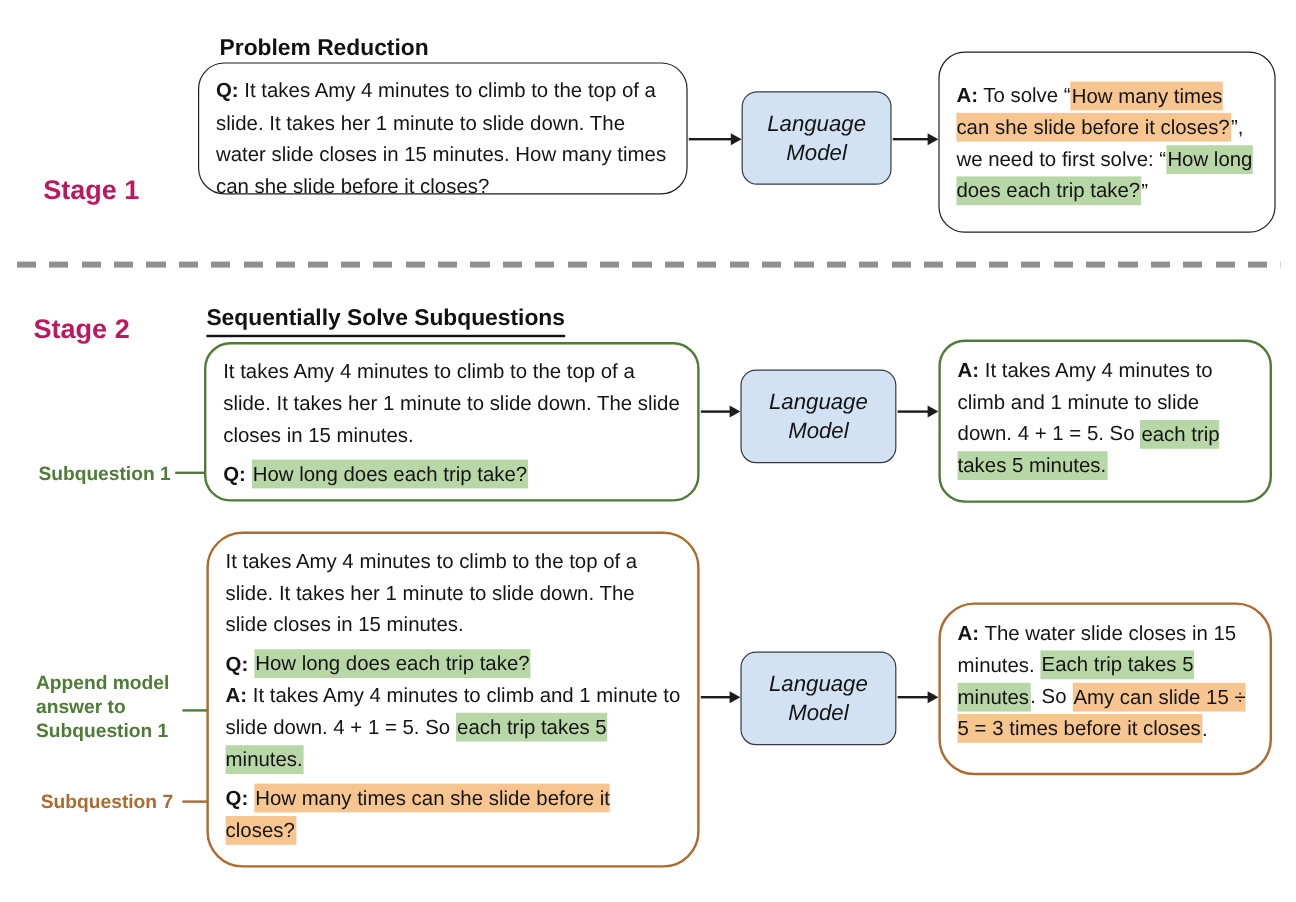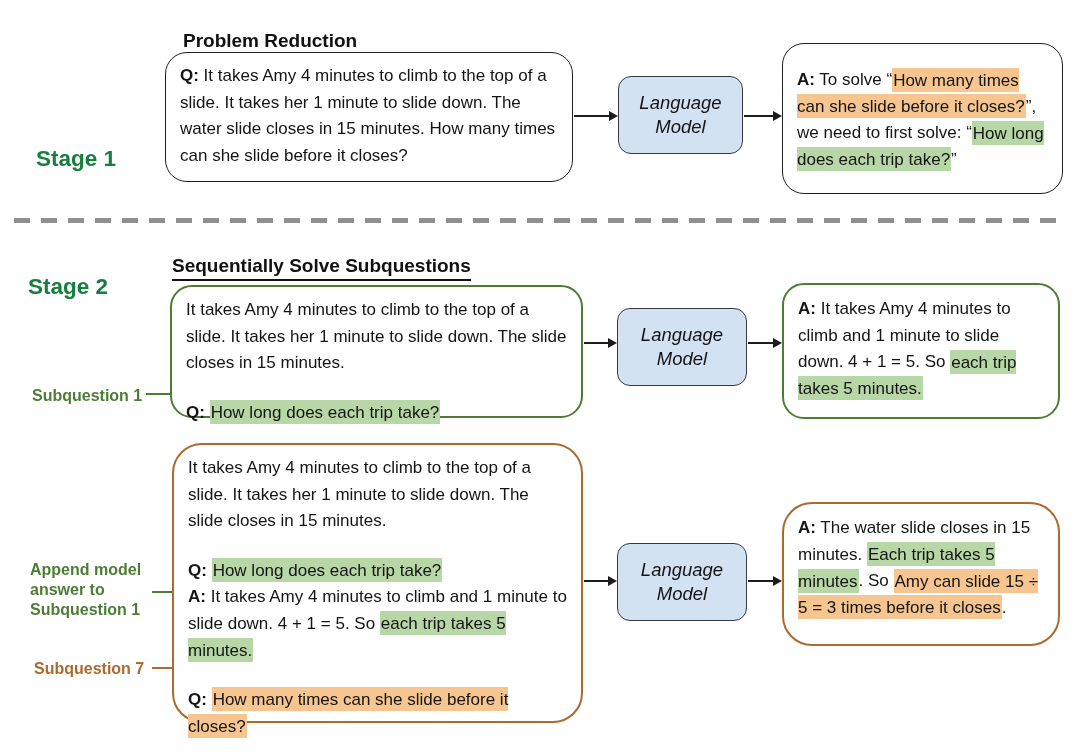--- a/index.html
+++ b/index.html
@@ -1,32 +1,32 @@
 <!DOCTYPE html>
 <html style="--highlight-orange: #f7c690; --highlight-green: #b8d7a6; --green: #4e7c36; --brown: #ac6a2d; --lm-fill: #d3e2f3; --lm-border: #333a42; --box-border: #1f1f1f; --divider-gray: #8f8f8f;"><head>
 <meta charset="utf-8">
 <style>
   html,body { margin:0; padding:0; background:#fff; }
   .canvas {
     position:relative; width:1080px; height:752px; background:#fff;
     font-family:"Liberation Sans", sans-serif; color:#141414; overflow:hidden;
   }
-  .stage-label { position:absolute; font-weight:bold; font-size:22.5px; color:#15803d; }
+  .stage-label { position:absolute; font-weight:bold; font-size:22.5px; color:#be185d; }
   .section-title {
     position:absolute; font-weight:bold; font-size:19px; color:#111;
     border-bottom:2.2px solid #111; padding-bottom:2px;margin-top:15px;
   }
   .bubble {
     position:absolute; box-sizing:border-box; background:#fff;
     border:1.7px solid var(--box-border, #222);
     border-radius:22px; padding:10px 14px;
     font-size:17px; line-height:26.5px;
   }
   .bubble p { margin:0; }
-  .bubble p + p { margin-top:23px; }
+  .bubble p + p { margin-top:6px; }
   .bubble .b { font-weight:bold; }
   .green-b { border:2px solid var(--green, #4e7c36); }
   .brown-b { border:2px solid var(--brown, #ac6a2d); border-radius:30px; }
   .hl-o { background:var(--highlight-orange, #f7c690); padding:2.5px 1px; }
   .hl-g { background:var(--highlight-green, #b8d7a6); padding:2.5px 1px; }
   .lm {
     position:absolute; box-sizing:border-box;
     background:var(--lm-fill, #d3e2f3);
     border:1.6px solid var(--lm-border, #333a42);
     border-radius:13px;
@@ -53,41 +53,41 @@
 </style>
 </head>
 <body>
 
 <div class="canvas">
 
   <div class="stage-label" style="left:36px; top:146px;">Stage 1</div>
 
   <div class="section-title" style="left:183px; top:15px;">Problem Reduction</div>
 
-  <div class="bubble" style="left:165px; top:52px; width:408px; height:130px;">
+  <div class="bubble" style="left:165px; top:52px; width:408px; height:110px;">
     <p><span class="b">Q:</span><span> It takes Amy 4 minutes to climb to the top of a slide. It takes her 1 minute to slide down. The water slide closes in 15 minutes. How many times can she slide before it closes?</span></p>
   </div>
 
   <div class="arrow" style="left:574px; top:115px; width:36px;"></div>
 
   <div class="lm" style="left:618px; top:76px; width:125px; height:78px;">
     <span>Language Model</span>
   </div>
 
   <div class="arrow" style="left:744px; top:115px; width:30px;"></div>
 
   <div class="bubble" style="left:782px; top:43px; width:281px; height:151px; padding:23px 14px;">
     <p><span class="b">A:</span><span> To solve “</span><span class="hl-o">How many times can she slide before it closes?</span><span>”, we need to first solve: “</span><span class="hl-g">How long does each trip take?</span><span>”</span></p>
   </div>
 
   <div class="divider"></div>
 
   <div class="section-title" style="left:172px; top:240px;">Sequentially Solve Subquestions</div>
 
-  <div class="stage-label" style="left:28px; top:262px;margin-top:12px;">Stage 2</div>
+  <div class="stage-label" style="left:28px; top:262px;">Stage 2</div>
 
   <div class="side-label green" style="left:32px; top:386px;">Subquestion 1</div>
   <div class="conn green" style="left:146px; top:393px; width:27px;"></div>
 
   <div class="bubble green-b" style="left:170px; top:285px; width:413px; height:133px;">
     <p>It takes Amy 4 minutes to climb to the top of a slide. It takes her 1 minute to slide down. The slide closes in 15 minutes.</p>
     <p><span class="b">Q:</span> <span class="hl-g">How long does each trip take?</span></p>
   </div>
 
   <div class="arrow" style="left:584px; top:342px; width:25px;"></div>

